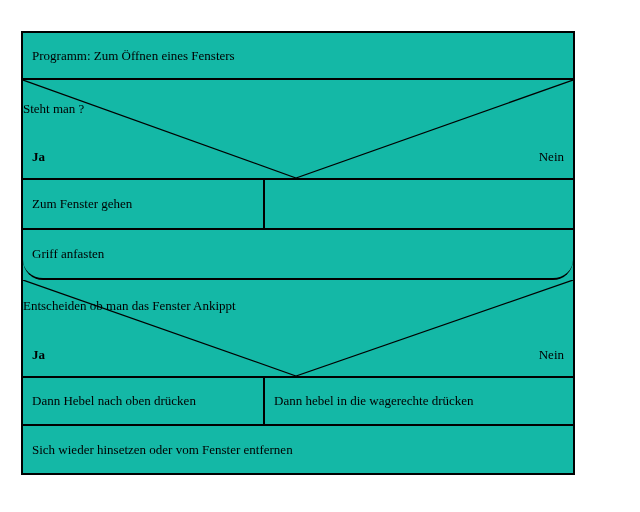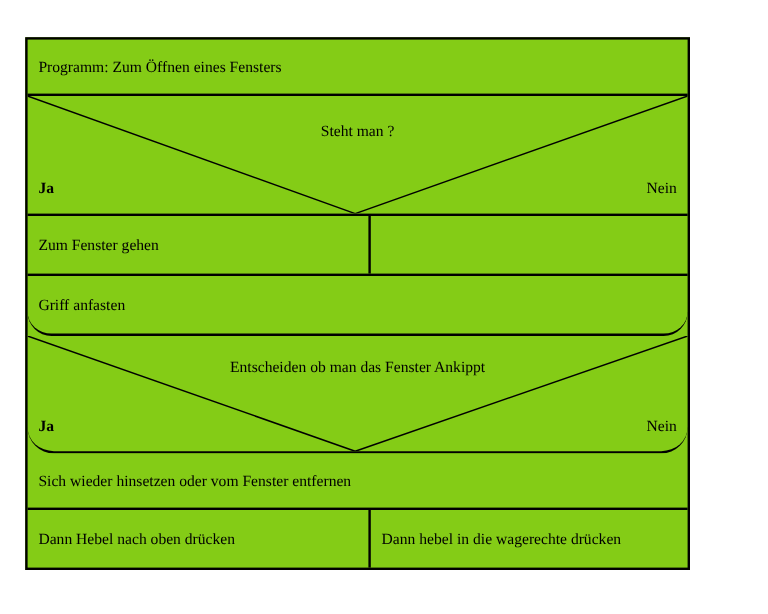--- a/index.html
+++ b/index.html
@@ -8,43 +8,42 @@
     background: #ffffff;
     font-family: "Liberation Serif", "DejaVu Serif", serif;
     color: #000000;
     overflow: hidden;
   }
   .canvas { position: relative; width: 640px; height: 512px; background: #ffffff; }
   .structogram {
     position: absolute; left: 21px; top: 31px;
     width: 554px; height: 444px;
     border: 2px solid #000000;
-    background: #84cc16;
+    background: #14b8a6;
     font-size: 13px;
   }
   .row { position: relative; width: 100%; border-bottom: 2px solid #000000; }
   .row:last-child { border-bottom: none; }
   .r-title   { height: 47px; }
   .r-dec1    { height: 100px; }
   .r-branch  { height: 50px; display: flex; }
   .r-step    { height: 50px; border-radius: 20px; }
-  .r-dec2    { height: 98px; border-radius: 22px; }
+  .r-dec2    { height: 98px; }
   .r-branch2 { height: 48px; display: flex; }
   .r-final   { height: 47px; }
   .cell {
     display: flex; align-items: center;
     padding-left: 9px; padding-right: 6px;
     height: 100%;
   }
-  .cell-left  { width: 286px; border-right: 2px solid #000000; }
+  .cell-left  { width: 242px; border-right: 2px solid #000000; }
   .cell-right { flex: 1; }
   .dec-svg { position: absolute; left: 0; top: 0; width: 100%; height: 100%; display: block; }
   .dec-question {
     position: absolute; left: 0; right: 0;
-    text-align: center;
   }
   .q1 { top: 21px; }
   .q2 { top: 18px; }
   .dec-yes  { position: absolute; left: 9px;  bottom: 13px; font-weight: bold; }
   .dec-no   { position: absolute; right: 9px; bottom: 13px; margin-top: 32px; }
   line { stroke: #000000; stroke-width: 1.2; }
 </style>
 </head>
 <body>
 
@@ -76,23 +75,23 @@
     <div class="row r-dec2">
       <svg class="dec-svg" viewBox="0 0 550 96" preserveAspectRatio="none" aria-hidden="true">
         <line x1="0" y1="0" x2="273" y2="96"></line>
         <line x1="550" y1="0" x2="273" y2="96"></line>
       </svg>
       <div class="dec-question q2">Entscheiden ob man das Fenster Ankippt</div>
       <div class="dec-yes">Ja</div>
       <div class="dec-no">Nein</div>
     </div>
 
-    <div class="row r-final">
-      <div class="cell">Sich wieder hinsetzen oder vom Fenster entfernen</div>
-    </div>
-
     <div class="row r-branch2">
       <div class="cell cell-left">Dann Hebel nach oben drücken</div>
       <div class="cell cell-right">Dann hebel in die wagerechte drücken</div>
+    </div>
+
+    <div class="row r-final">
+      <div class="cell">Sich wieder hinsetzen oder vom Fenster entfernen</div>
     </div>
 
   </div>
 </div>
 
 </body></html>

